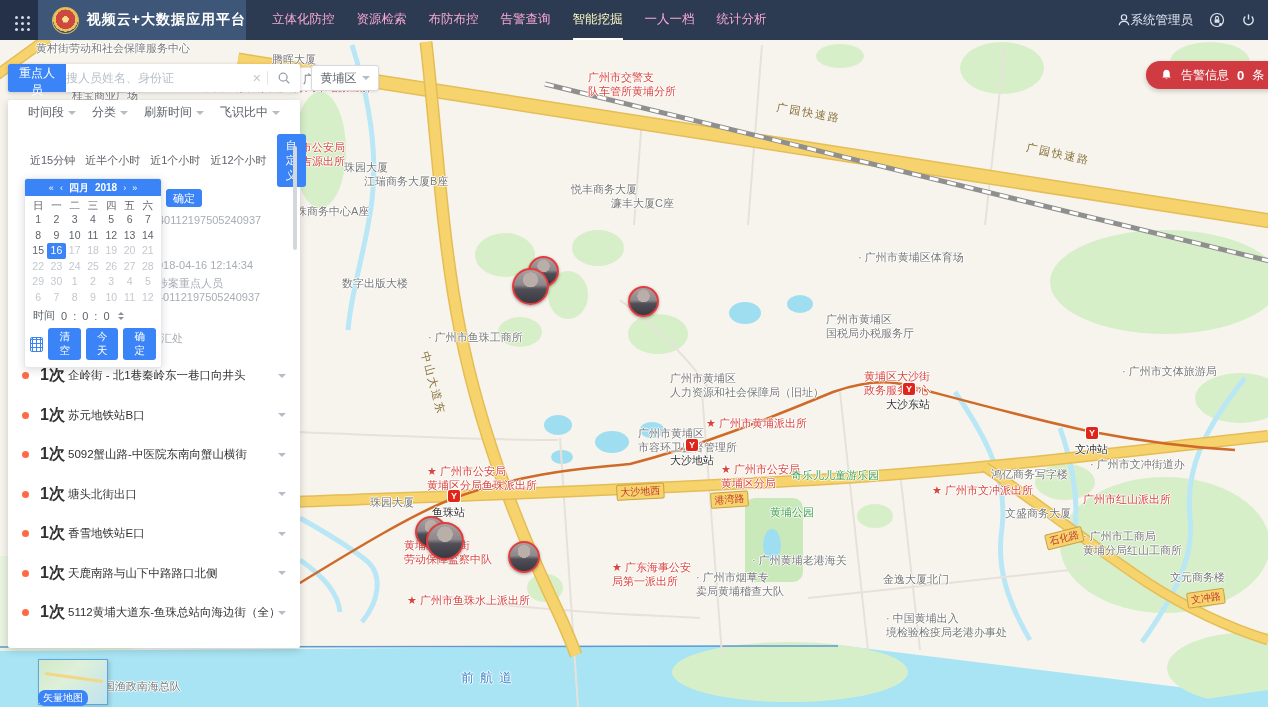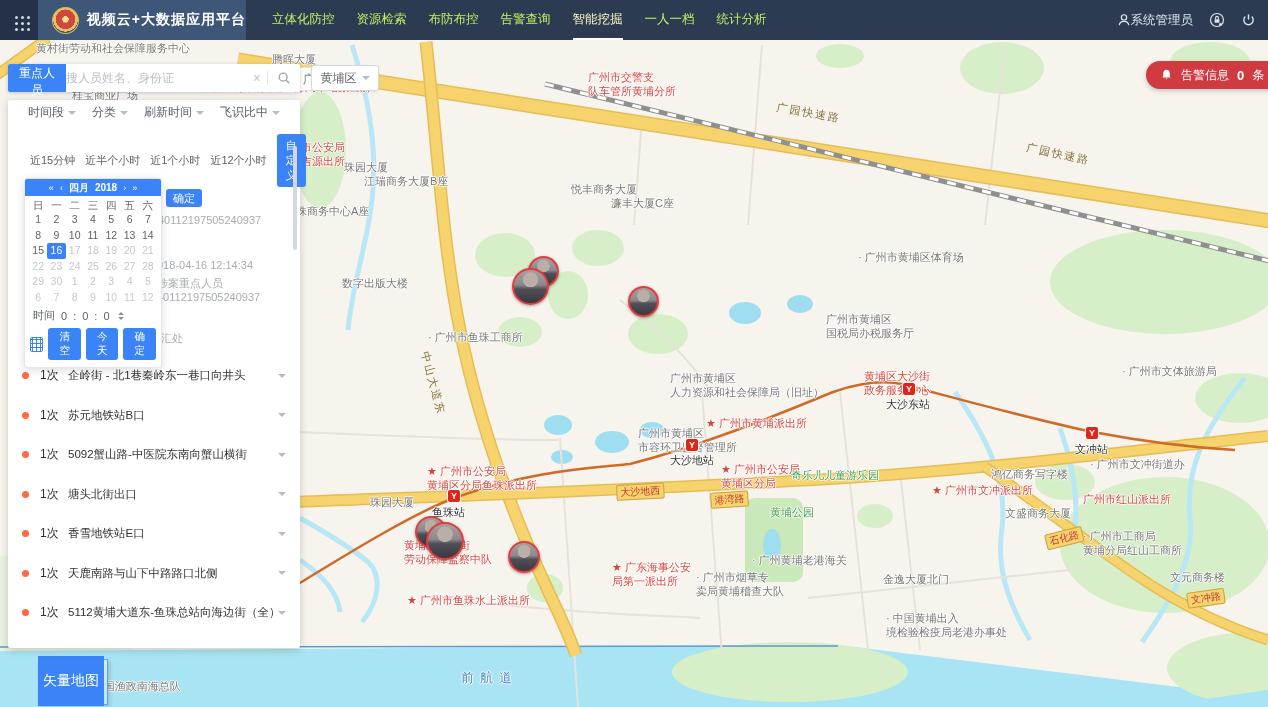--- a/index.html
+++ b/index.html
@@ -6,21 +6,21 @@
   body{font-family:"Liberation Sans","DejaVu Sans",sans-serif;}
   .screen{position:relative;width:1268px;height:707px;overflow:hidden;background:#f7f4ee;}
   
   .navbar{position:absolute;left:0;top:0;width:1268px;height:40px;background:#2c3a52;z-index:10;display:flex;align-items:center;}
   .appsbox{width:38px;height:40px;background:#243148;display:flex;align-items:center;justify-content:center;flex:none;}
   .dots{width:3px;height:3px;border-radius:50%;background:#cfd8e6;box-shadow:6px 0 #cfd8e6,12px 0 #cfd8e6,0 6px #cfd8e6,6px 6px #cfd8e6,12px 6px #cfd8e6,0 12px #cfd8e6,6px 12px #cfd8e6,12px 12px #cfd8e6;margin:-6px 0 0 -6px;}
   .logoarea{width:194px;height:40px;background:#3e5677;display:flex;align-items:center;gap:8px;padding-left:14px;flex:none;}
   .emblem{width:25px;height:25px;border-radius:50%;background:radial-gradient(circle at 50% 45%,#f5d98b 0 17%,#cf4840 18% 52%,#e8c25a 53% 66%,#35507a 67%);border:1px solid #d9b85e;display:flex;align-items:center;justify-content:center;color:#f8e39a;font-size:8px;}
   .apptitle{color:#fff;font-size:14px;font-weight:bold;letter-spacing:1px;white-space:nowrap;}
   .nav-menu{display:flex;gap:22px;margin-left:26px;height:40px;align-items:center;}
-  .nav-item{color:#bef264;font-size:12.5px;cursor:pointer;height:38px;display:flex;align-items:center;border-bottom:2px solid transparent;white-space:nowrap;}
+  .nav-item{color:#f9a8d4;font-size:12.5px;cursor:pointer;height:38px;display:flex;align-items:center;border-bottom:2px solid transparent;white-space:nowrap;}
   .nav-item.active{color:#fef9c3;border-bottom-color:#fff;}
   .nav-right{position:absolute;right:12px;top:0;height:40px;display:flex;align-items:center;gap:16px;color:#dde4ee;font-size:12.5px;}
   .nav-right svg{display:block;}
   
   .map-svg{position:absolute;left:0;top:0;z-index:0;}
   .map-layer{position:absolute;left:0;top:0;width:1268px;height:707px;z-index:1;}
   .mlabel{position:absolute;font-size:11px;line-height:1.3;color:#787878;white-space:pre-line;text-shadow:-1px 0 #fff,1px 0 #fff,0 -1px #fff,0 1px #fff;transform-origin:0 0;}
   .mlabel.police{color:#d8453f;}
   .mlabel.park{color:#44a04e;}
   .mlabel.water{color:#3d87cc;letter-spacing:6px;font-size:13px;}
@@ -66,26 +66,26 @@
   .spin{display:inline-flex;flex-direction:column;gap:2px;margin-left:2px;}
   .spin .u{width:0;height:0;border:3px solid transparent;border-bottom-color:#8a919b;}
   .spin .d{width:0;height:0;border:3px solid transparent;border-top-color:#8a919b;}
   .cal-foot{display:flex;align-items:center;gap:5px;padding:4px 5px 7px;}
   .gicon{width:13px;height:13px;border:1px solid #3a84f7;border-radius:2px;background-image:linear-gradient(#3a84f7 1px,transparent 1px),linear-gradient(90deg,#3a84f7 1px,transparent 1px);background-size:4px 4px;background-position:1px 1px;cursor:pointer;}
   .btn-mini{background:#3a84f7;color:#fff;border:none;border-radius:3px;font-size:10.5px;padding:2px 7px;cursor:pointer;font-family:inherit;}
   
   .p-list{position:absolute;left:8px;top:356px;width:292px;z-index:6;}
   .l-row{height:39.5px;display:flex;align-items:center;padding:0 14px;cursor:pointer;}
   .l-dot{width:7px;height:7px;border-radius:50%;background:#ff6a45;margin-right:11px;flex:none;}
-  .l-count{font-size:12px;font-weight:normal;color:#303133;width:28px;flex:none;}
+  .l-count{font-size:16px;font-weight:bold;color:#303133;width:28px;flex:none;}
   .l-name{font-size:11.5px;color:#303133;flex:1;white-space:nowrap;overflow:hidden;}
   .p-scroll{position:absolute;left:293px;top:146px;width:4px;height:104px;background:#d4d7db;border-radius:2px;z-index:8;}
   
   .minimap{position:absolute;left:38px;top:659px;width:68px;height:44px;border:1px solid #5da6dd;background:linear-gradient(135deg,#cfe9c9 0%,#dff0d8 40%,#bfe3f0 100%);z-index:3;box-shadow:2px 2px 4px rgba(0,0,0,.15);}
-  .minimap-label{position:absolute;left:-1px;bottom:-2px;background:#3a84f7;color:#fff;font-size:14px;padding:16px 5px;white-space:nowrap;}
+  .minimap-label{position:absolute;left:-1px;bottom:-2px;background:#3a84f7;color:#fff;font-size:10px;padding:1px 5px;white-space:nowrap;border-radius:7px;}
   .mm-road{position:absolute;left:6px;top:16px;width:58px;height:3px;background:#f2d786;transform:rotate(8deg);}
 </style>
 </head>
 <body>
 
 <div class="screen">
 
   <svg class="map-svg" width="1268" height="707" viewBox="0 0 1268 707">
     <rect width="1268" height="707" fill="#f7f4ee"></rect>
     <g fill="#d7efc8">

